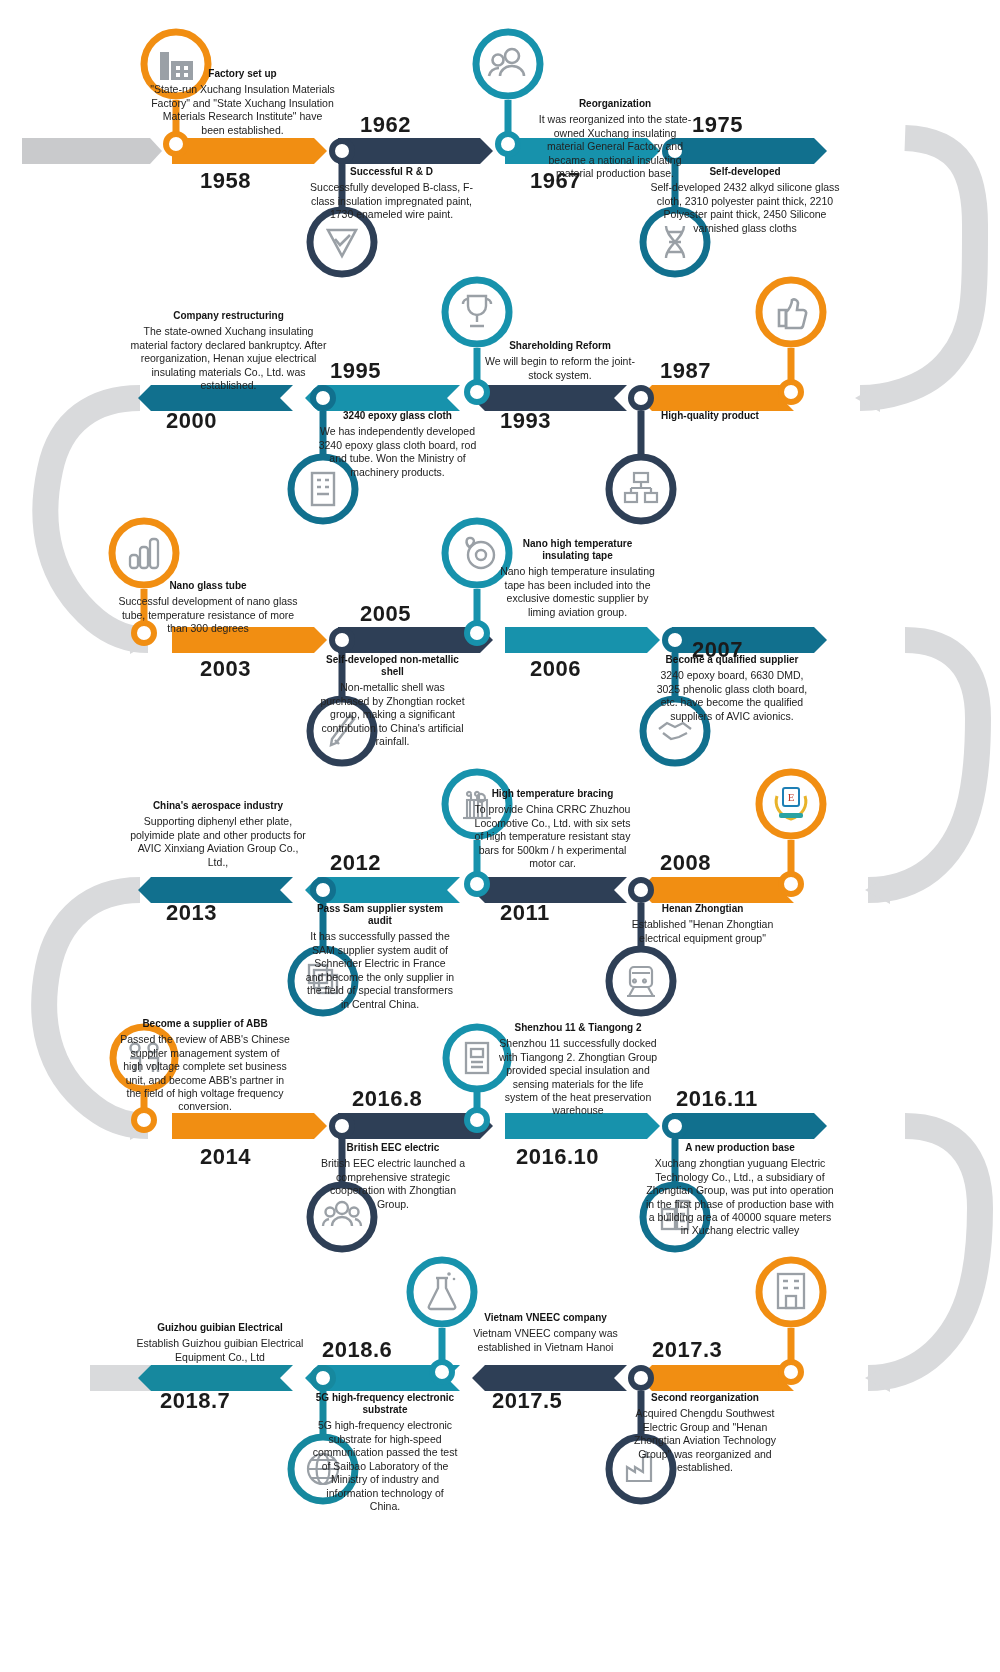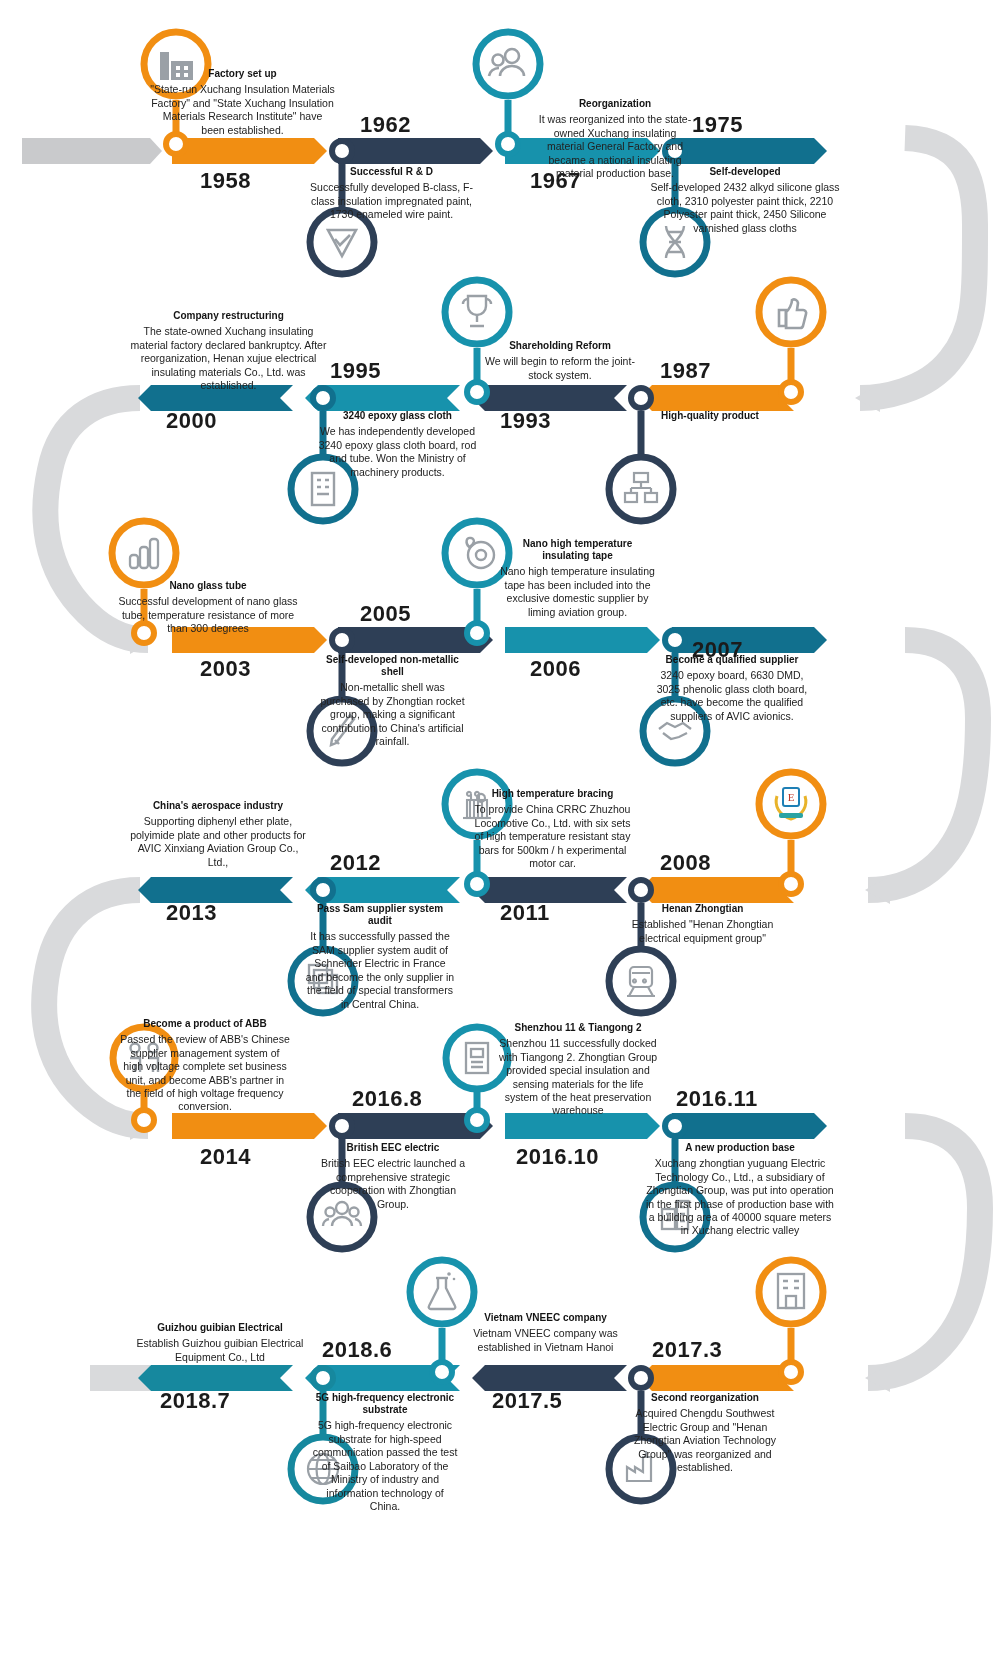--- a/index.html
+++ b/index.html
@@ -520,21 +520,21 @@
       </g>
     </svg>
   </div>
 
   <div class="yr" style="left:200px;top:1144px;width:100px;">2014</div>
   <div class="yr" style="left:352px;top:1086px;width:120px;">2016.8</div>
   <div class="yr" style="left:516px;top:1144px;width:130px;">2016.10</div>
   <div class="yr" style="left:676px;top:1086px;width:135px;">2016.11</div>
 
   <div class="blk" style="left:120px;top:1018px;width:170px;">
-    <div class="ttl">Become a product of ABB</div>
+    <div class="ttl">Become a supplier of ABB</div>
     <div class="dsc">Passed the review of ABB's Chinese supplier management system of high voltage complete set business unit, and become ABB's partner in the field of high voltage frequency conversion.</div>
   </div>
   <div class="blk" style="left:318px;top:1142px;width:150px;">
     <div class="ttl">British EEC electric</div>
     <div class="dsc">British EEC electric launched a comprehensive strategic cooperation with Zhongtian Group.</div>
   </div>
   <div class="blk" style="left:498px;top:1022px;width:160px;">
     <div class="ttl">Shenzhou 11 &amp; Tiangong 2</div>
     <div class="dsc">Shenzhou 11 successfully docked with Tiangong 2. Zhongtian Group provided special insulation and sensing materials for the life system of the heat preservation warehouse</div>
   </div>

